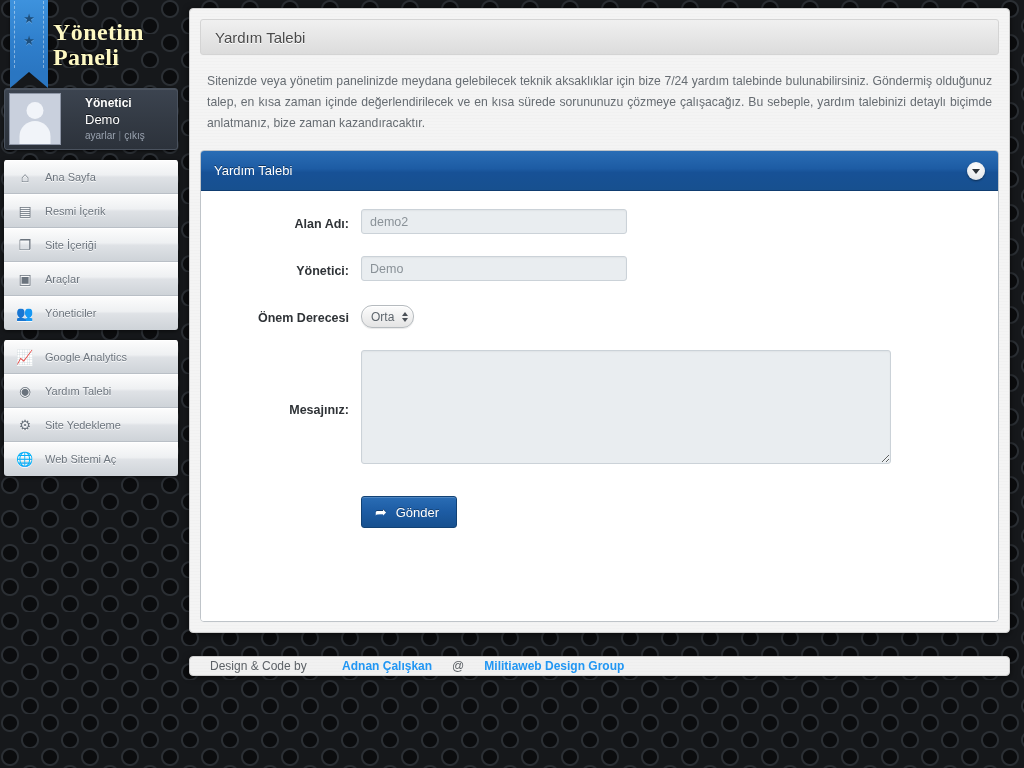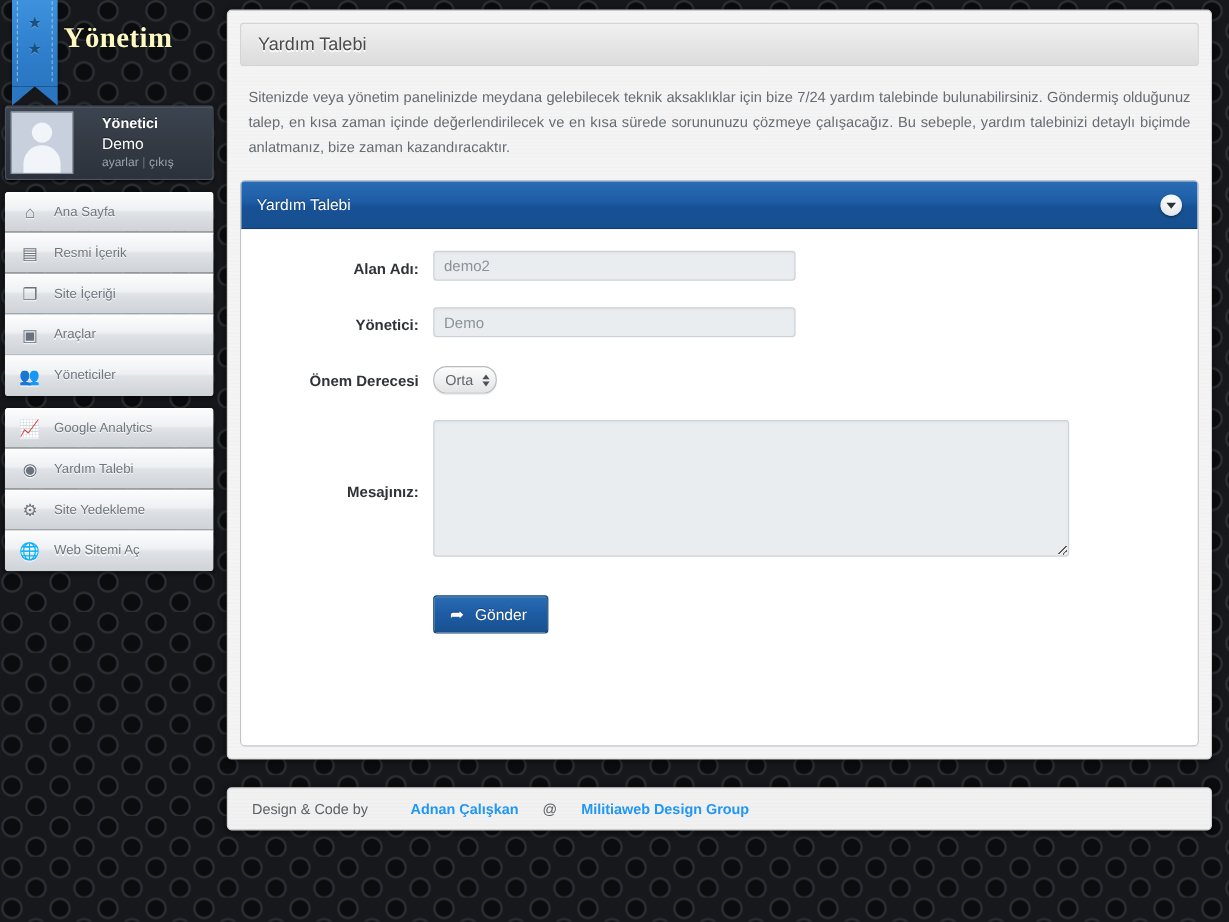--- a/index.html
+++ b/index.html
@@ -272,21 +272,21 @@
     width: 160px;
     flex: 0 0 160px;
     text-align: right;
     padding-right: 12px;
     padding-top: 5px;
     font-size: 12.5px;
     font-weight: bold;
     color: #2f3337;
   }
   .txt-input {
-    width: 302px;
+    width: 266px;
     height: 25px;
     background: #e9edf0;
     border: 1px solid #cbd2d8;
     border-radius: 3px;
     padding: 0 8px;
     font-family: "Liberation Sans", sans-serif;
     font-size: 12.5px;
     color: #7d858d;
     box-shadow: inset 0 1px 2px rgba(0,0,0,0.045);
     outline: none;
@@ -365,21 +365,21 @@
     font-size: 14px;
     margin-right: 9px;
     line-height: 1;
   }
 
   
   #footer {
     position: absolute;
     left: 189px; top: 656px;
     width: 821px;
-    height: 36px;
+    height: 20px;
     background: linear-gradient(180deg, #f6f6f6 0%, #ededed 55%, #e6e6e6 100%);
     background-image:
       repeating-linear-gradient(0deg, rgba(0,0,0,0.012) 0px, rgba(0,0,0,0.012) 1px, rgba(255,255,255,0) 1px, rgba(255,255,255,0) 3px);
     background-color: #f1f1f1;
     border: 1px solid #cfcfcf;
     border-radius: 4px;
     box-shadow: 0 1px 6px rgba(0,0,0,0.6);
     display: flex;
     align-items: center;
     padding-left: 20px;
@@ -402,20 +402,21 @@
 
   <div class="logo-block">
     <div class="ribbon">
       <span class="stitch l"></span>
       <span class="stitch r"></span>
       <span class="star s1">★</span>
       <span class="star s2">★</span>
     </div>
     <div class="logo-text">
       <div>Yönetim</div>
+      <div>Paneli</div>
     </div>
   </div>
 
   <div class="user-card">
     <div class="avatar">
       <span class="head"></span>
       <span class="body"></span>
     </div>
     <div class="user-meta">
       <div class="user-role">Yönetici</div>

